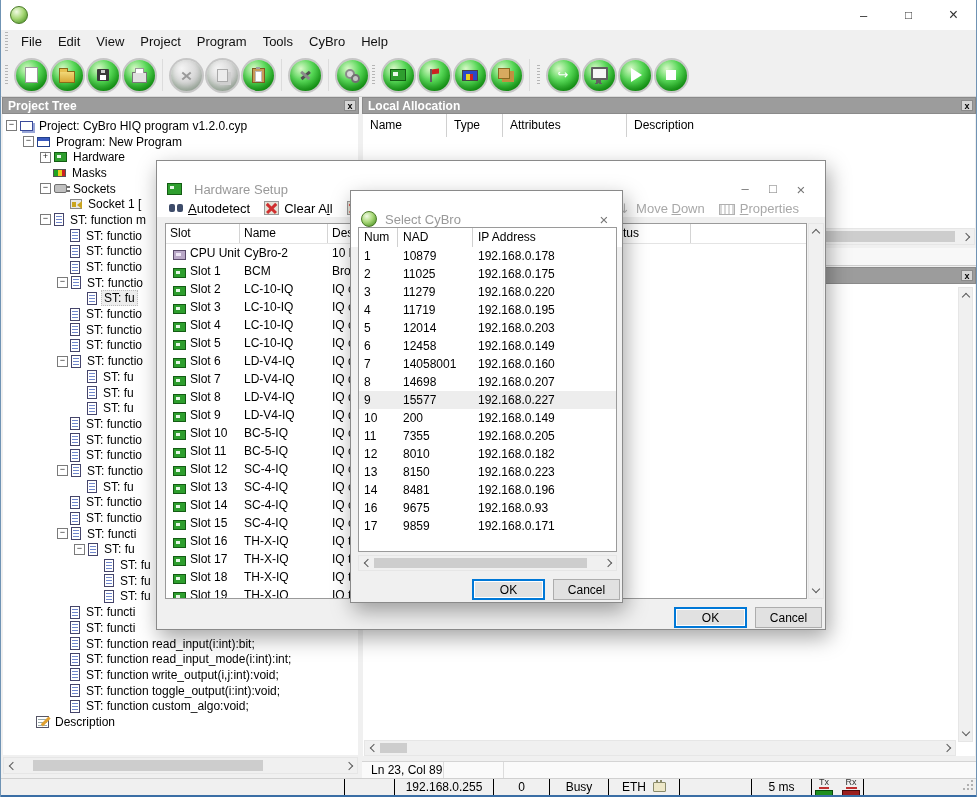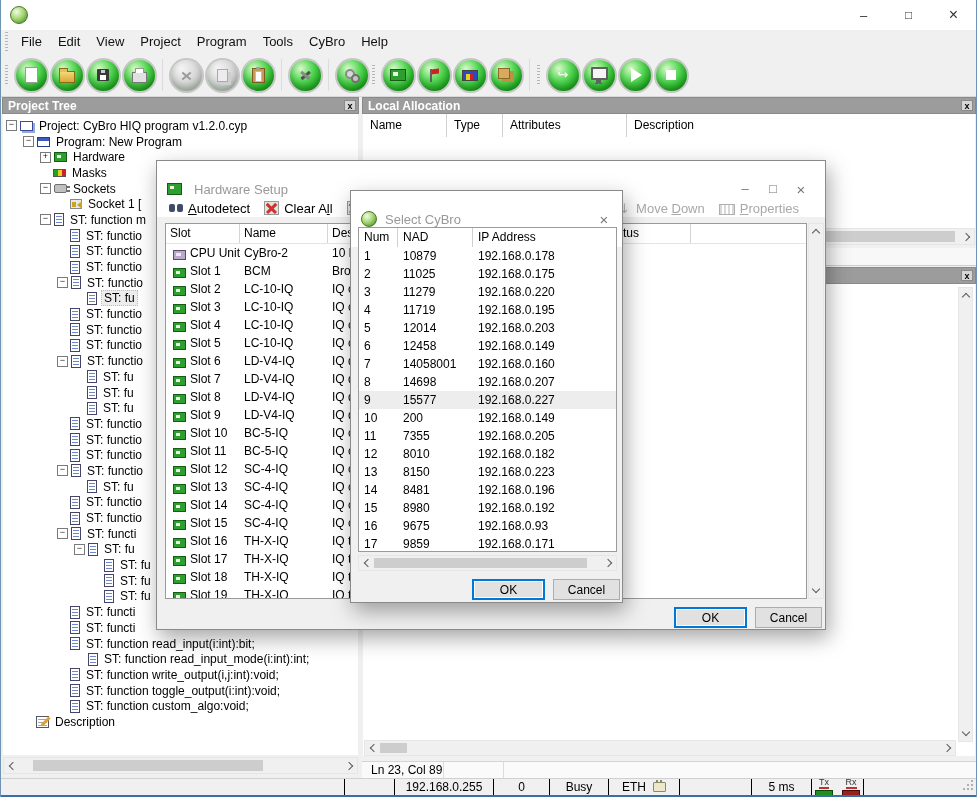--- a/index.html
+++ b/index.html
@@ -437,21 +437,21 @@
       <div class="tree-row" style="padding-left: 54px;">
         <span class="exp-sp"></span>
         <span class="tic tic-st"></span>
         <span class="tlabel">ST: functi</span>
       </div>
       <div class="tree-row" style="padding-left: 54px;">
         <span class="exp-sp"></span>
         <span class="tic tic-st"></span>
         <span class="tlabel">ST: function read_input(i:int):bit;</span>
       </div>
-      <div class="tree-row" style="padding-left: 54px; margin-left: 18px;">
+      <div class="tree-row" style="padding-left: 54px;">
         <span class="exp-sp"></span>
         <span class="tic tic-st"></span>
         <span class="tlabel">ST: function read_input_mode(i:int):int;</span>
       </div>
       <div class="tree-row" style="padding-left: 54px;">
         <span class="exp-sp"></span>
         <span class="tic tic-st"></span>
         <span class="tlabel">ST: function write_output(i,j:int):void;</span>
       </div>
       <div class="tree-row" style="padding-left: 54px;">
@@ -915,25 +915,20 @@
           <div class="sel-cell">13</div>
           <div class="sel-cell">8150</div>
           <div class="sel-cell">192.168.0.223</div>
         </div>
         <div class="grid-sel sel-row">
           <div class="sel-cell">14</div>
           <div class="sel-cell">8481</div>
           <div class="sel-cell">192.168.0.196</div>
         </div>
         <div class="grid-sel sel-row">
-          <div class="sel-cell">15</div>
-          <div class="sel-cell">8980</div>
-          <div class="sel-cell">192.168.0.192</div>
-        </div>
-        <div class="grid-sel sel-row">
           <div class="sel-cell">16</div>
           <div class="sel-cell">9675</div>
           <div class="sel-cell">192.168.0.93</div>
         </div>
         <div class="grid-sel sel-row">
           <div class="sel-cell">17</div>
           <div class="sel-cell">9859</div>
           <div class="sel-cell">192.168.0.171</div>
         </div>
       </div>

